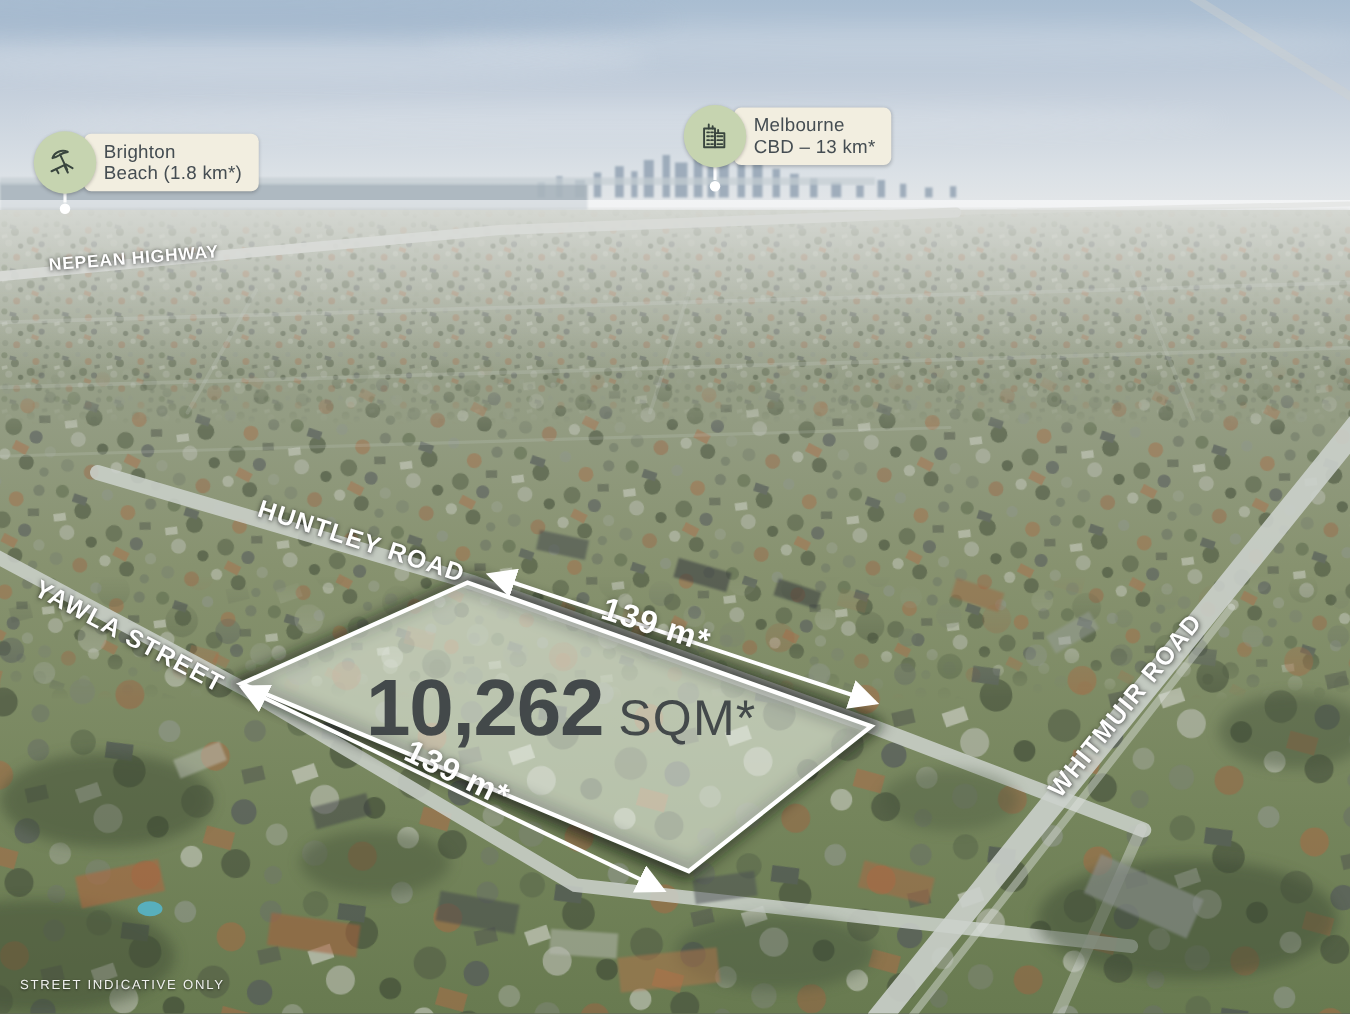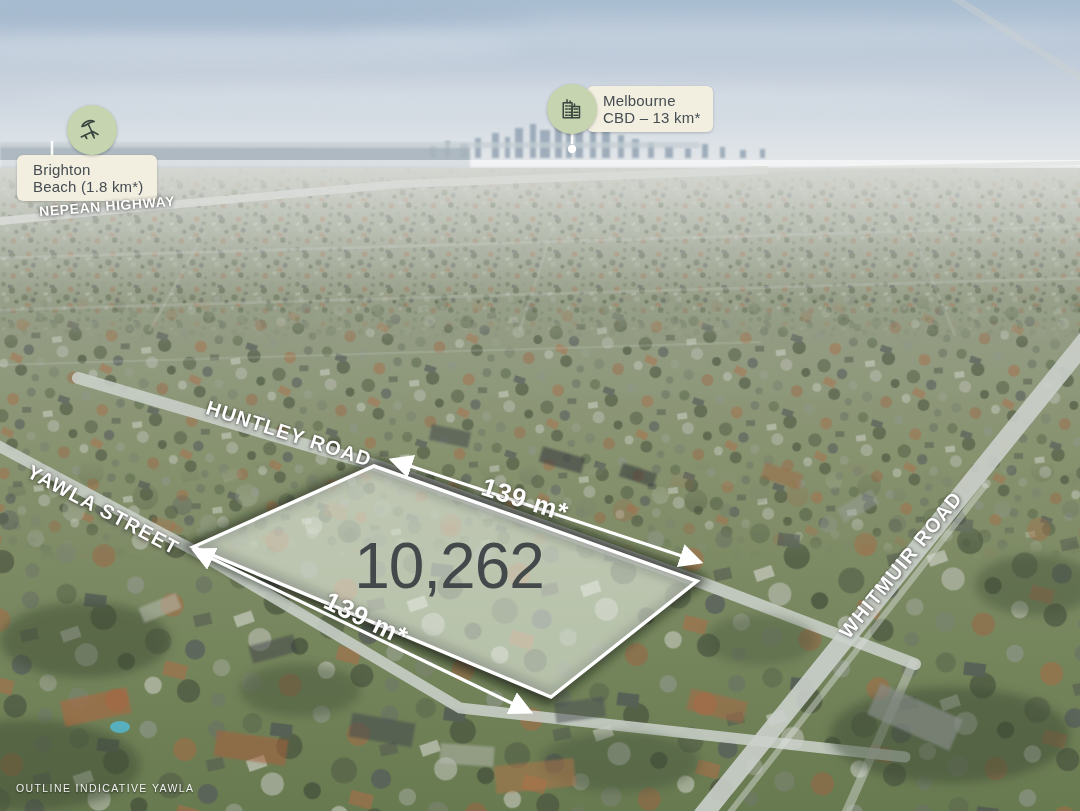--- a/index.html
+++ b/index.html
@@ -16,21 +16,21 @@
     width:50px;height:50px;border-radius:50%;
     background:#c6d4b0;display:flex;align-items:center;justify-content:center;
     box-shadow:0 1px 3px rgba(0,0,0,.25);z-index:2;flex:0 0 auto;
   }
   .pill{
     background:#f2eee0;border-radius:6px;margin-left:-10px;
     padding:6px 13px 6px 16px;box-shadow:0 1px 3px rgba(0,0,0,.2);
     color:#454d52;font-size:15px;line-height:17px;font-weight:500;
     letter-spacing:.2px;white-space:nowrap;
   }
-  .callout-brighton{left:27px;top:93px;flex-direction:column;}
+  .callout-brighton{left:27px;top:93px;}
   .callout-melbourne{left:547px;top:72px;}
 
   
   .road-label{
     position:absolute;color:#fff;font-weight:bold;white-space:nowrap;
     text-shadow:0 1px 4px rgba(0,0,0,.55), 0 0 2px rgba(0,0,0,.35);
   }
   .road-nepean  {left:107px;top:206px;font-size:14px;letter-spacing:.6px;
                  transform:translate(-50%,-50%) rotate(-4.5deg);}
   .road-huntley {left:289px;top:434px;font-size:20px;letter-spacing:1.2px;
@@ -48,21 +48,21 @@
   }
   .dim-top {left:525px;top:500px;transform:translate(-50%,-50%) rotate(18deg);}
   .dim-side{left:366px;top:619px;transform:translate(-50%,-50%) rotate(26deg);}
 
   
   .area-label{
     position:absolute;left:449px;top:566px;transform:translate(-50%,-50%);
     display:flex;align-items:baseline;gap:12px;color:rgba(58,63,67,.93);
     white-space:nowrap;
   }
-  .area-label .value{font-size:64px;font-weight:400;letter-spacing:-1px;text-align:right;}
+  .area-label .value{font-size:64px;font-weight:700;letter-spacing:-1px;text-align:right;}
   .area-label .unit {font-size:40px;font-weight:500;letter-spacing:1px;}
 
   
   .disclaimer{
     position:absolute;left:16px;top:782px;font-size:10.5px;
     letter-spacing:1.4px;color:rgba(255,255,255,.92);
     text-shadow:0 1px 2px rgba(0,0,0,.6);white-space:nowrap;
   }
 </style>
 </head>
@@ -307,17 +307,18 @@
   <div class="road-label road-nepean">NEPEAN HIGHWAY</div>
   <div class="road-label road-huntley">HUNTLEY ROAD</div>
   <div class="road-label road-yawla">YAWLA STREET</div>
   <div class="road-label road-whitmuir">WHITMUIR ROAD</div>
 
   <div class="dim-label dim-top">139 m*</div>
   <div class="dim-label dim-side">139 m*</div>
 
   <div class="area-label">
     <span class="value">10,262</span>
+    <span class="unit">SQM*</span>
   </div>
 
-  <div class="disclaimer">OUTLINE INDICATIVE YAWLA</div>
+  <div class="disclaimer">STREET INDICATIVE ONLY</div>
 
 </div>
 
 </body></html>

